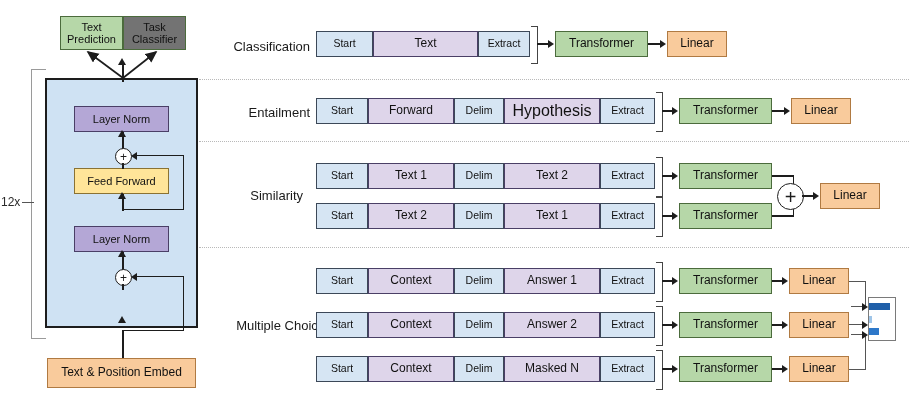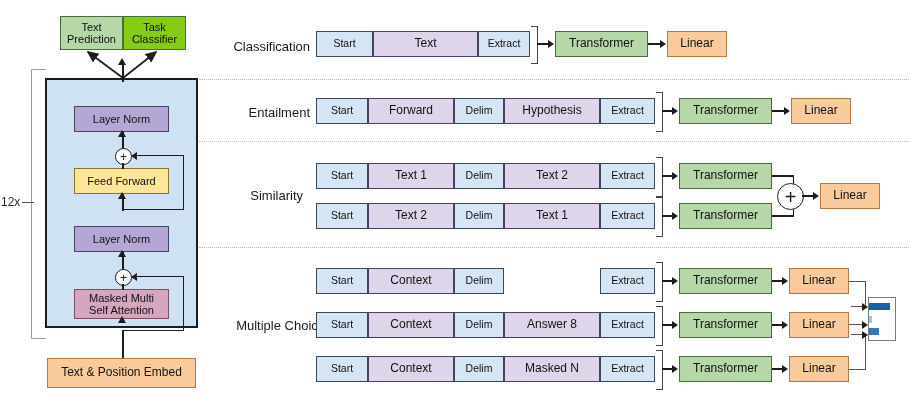--- a/index.html
+++ b/index.html
@@ -22,21 +22,21 @@
     display:flex;align-items:center;justify-content:center;
     text-align:center;
     line-height:1.12;
     white-space:pre-line;
     font-size:11px;
     color:#111;
   }
 
   
   .c-green      {background:#b6d7a8;border-color:#4b6b3c;}
-  .c-green-dark {background:#84cc16;border-color:#4b6b3c;}
+  .c-green-dark {background:#737373;border-color:#4b6b3c;}
   .c-blue-panel {background:#cfe2f3;border-color:#1d1d1d;}
   .c-purple     {background:#b4a7d6;border-color:#4a3f66;}
   .c-yellow     {background:#ffe599;border-color:#8a7233;}
   .c-pink       {background:#d5a6bd;border-color:#7b4f62;}
   .c-orange     {background:#f9cb9c;border-color:#b07a42;}
   .c-seq-blue   {background:#d6e5f3;border-color:#3c4858;}
   .c-seq-purple {background:#ded5ea;border-color:#4a3f66;}
 
   
   .ln{position:absolute;background:#1d1d1d;}
@@ -120,22 +120,20 @@
   <div class="ln vln" style="left:183px;top:155px;height:55px;width:1.4px;"></div>
   <div class="ln hln" style="left:136px;top:155px;width:48px;height:1.4px;"></div>
   <div class="arrow-right" style="left:131px;top:151.5px;transform:rotate(180deg);"></div>
 
   <div class="box c-purple" style="left:74px;top:226px;width:95px;height:26px;">Layer Norm</div>
   <div class="ln vln" style="left:122px;top:252px;height:18px;"></div>
   <div class="arrow-up" style="left:118.3px;top:250px;"></div>
 
   <div class="plus" style="left:115px;top:269px;width:15px;height:15px;">+</div>
 
-  <div class="box c-pink" style="left:74px;top:289px;width:95px;height:30px;">Masked Multi
-Self Attention</div>
   <div class="ln vln" style="left:122px;top:284px;height:6px;"></div>
 
   <div class="ln hln" style="left:122px;top:330px;width:62px;height:1.4px;"></div>
   <div class="ln vln" style="left:183px;top:276px;height:55px;width:1.4px;"></div>
   <div class="ln hln" style="left:136px;top:276px;width:48px;height:1.4px;"></div>
   <div class="arrow-right" style="left:131px;top:272.5px;transform:rotate(180deg);"></div>
 
   <div class="ln vln" style="left:122px;top:330px;height:28px;"></div>
   <div class="arrow-up" style="left:118.3px;top:316px;"></div>
 
@@ -162,21 +160,21 @@
   <div class="box c-green" style="left:555px;top:31px;width:93px;height:26px;font-size:12px;">Transformer</div>
   <div class="ln hln" style="left:648px;top:43.2px;width:14px;"></div>
   <div class="arrow-right" style="left:660px;top:40px;"></div>
   <div class="box c-orange" style="left:667px;top:31px;width:60px;height:26px;font-size:12px;">Linear</div>
 
   <div class="rowlabel" style="left:215px;top:105px;width:95px;">Entailment</div>
 
   <div class="box c-seq-blue" style="left:316px;top:98px;width:52px;height:26px;font-size:10.5px;">Start</div>
   <div class="box c-seq-purple" style="left:368px;top:98px;width:86px;height:26px;font-size:12px;">Forward</div>
   <div class="box c-seq-blue" style="left:454px;top:98px;width:50px;height:26px;font-size:10.5px;">Delim</div>
-  <div class="box c-seq-purple" style="left:504px;top:98px;width:96px;height:26px;font-size:12px;">Hypothesis</div>
+  <div class="box c-seq-purple" style="left:504px;top:98px;width:96px;height:26px;font-size:16px;">Hypothesis</div>
   <div class="box c-seq-blue" style="left:600px;top:98px;width:55px;height:26px;font-size:10.5px;">Extract</div>
 
   <div class="bracket" style="left:656px;top:92px;width:6px;height:38px;"></div>
   <div class="ln hln" style="left:662px;top:110.2px;width:12px;"></div>
   <div class="arrow-right" style="left:672px;top:107px;"></div>
 
   <div class="box c-green" style="left:679px;top:98px;width:93px;height:26px;font-size:12px;">Transformer</div>
   <div class="ln hln" style="left:772px;top:110.2px;width:14px;"></div>
   <div class="arrow-right" style="left:784px;top:107px;"></div>
   <div class="box c-orange" style="left:791px;top:98px;width:60px;height:26px;font-size:12px;">Linear</div>
@@ -211,33 +209,34 @@
   <div class="plus plus-big" style="left:777px;top:183px;width:25px;height:25px;">+</div>
   <div class="ln hln" style="left:802px;top:195px;width:13px;"></div>
   <div class="arrow-right" style="left:813px;top:191.8px;"></div>
   <div class="box c-orange" style="left:820px;top:183px;width:60px;height:26px;font-size:12px;">Linear</div>
 
   <div class="rowlabel" style="left:215px;top:318px;width:110px;">Multiple Choice</div>
 
   <div class="box c-seq-blue" style="left:316px;top:268px;width:52px;height:26px;font-size:10.5px;">Start</div>
   <div class="box c-seq-purple" style="left:368px;top:268px;width:86px;height:26px;font-size:12px;">Context</div>
   <div class="box c-seq-blue" style="left:454px;top:268px;width:50px;height:26px;font-size:10.5px;">Delim</div>
+  <div class="box c-seq-purple" style="left:504px;top:268px;width:96px;height:26px;font-size:12px;">Answer 1</div>
   <div class="box c-seq-blue" style="left:600px;top:268px;width:55px;height:26px;font-size:10.5px;">Extract</div>
   <div class="bracket" style="left:656px;top:262px;width:6px;height:38px;"></div>
   <div class="ln hln" style="left:662px;top:280.2px;width:12px;"></div>
   <div class="arrow-right" style="left:672px;top:277px;"></div>
   <div class="box c-green" style="left:679px;top:268px;width:93px;height:26px;font-size:12px;">Transformer</div>
   <div class="ln hln" style="left:772px;top:280.2px;width:12px;"></div>
   <div class="arrow-right" style="left:782px;top:277px;"></div>
   <div class="box c-orange" style="left:789px;top:268px;width:60px;height:26px;font-size:12px;">Linear</div>
 
   <div class="box c-seq-blue" style="left:316px;top:312px;width:52px;height:26px;font-size:10.5px;">Start</div>
   <div class="box c-seq-purple" style="left:368px;top:312px;width:86px;height:26px;font-size:12px;">Context</div>
   <div class="box c-seq-blue" style="left:454px;top:312px;width:50px;height:26px;font-size:10.5px;">Delim</div>
-  <div class="box c-seq-purple" style="left:504px;top:312px;width:96px;height:26px;font-size:12px;">Answer 8</div>
+  <div class="box c-seq-purple" style="left:504px;top:312px;width:96px;height:26px;font-size:12px;">Answer 2</div>
   <div class="box c-seq-blue" style="left:600px;top:312px;width:55px;height:26px;font-size:10.5px;">Extract</div>
   <div class="bracket" style="left:656px;top:306px;width:6px;height:38px;"></div>
   <div class="ln hln" style="left:662px;top:324.2px;width:12px;"></div>
   <div class="arrow-right" style="left:672px;top:321px;"></div>
   <div class="box c-green" style="left:679px;top:312px;width:93px;height:26px;font-size:12px;">Transformer</div>
   <div class="ln hln" style="left:772px;top:324.2px;width:12px;"></div>
   <div class="arrow-right" style="left:782px;top:321px;"></div>
   <div class="box c-orange" style="left:789px;top:312px;width:60px;height:26px;font-size:12px;">Linear</div>
 
   <div class="box c-seq-blue" style="left:316px;top:356px;width:52px;height:26px;font-size:10.5px;">Start</div>

